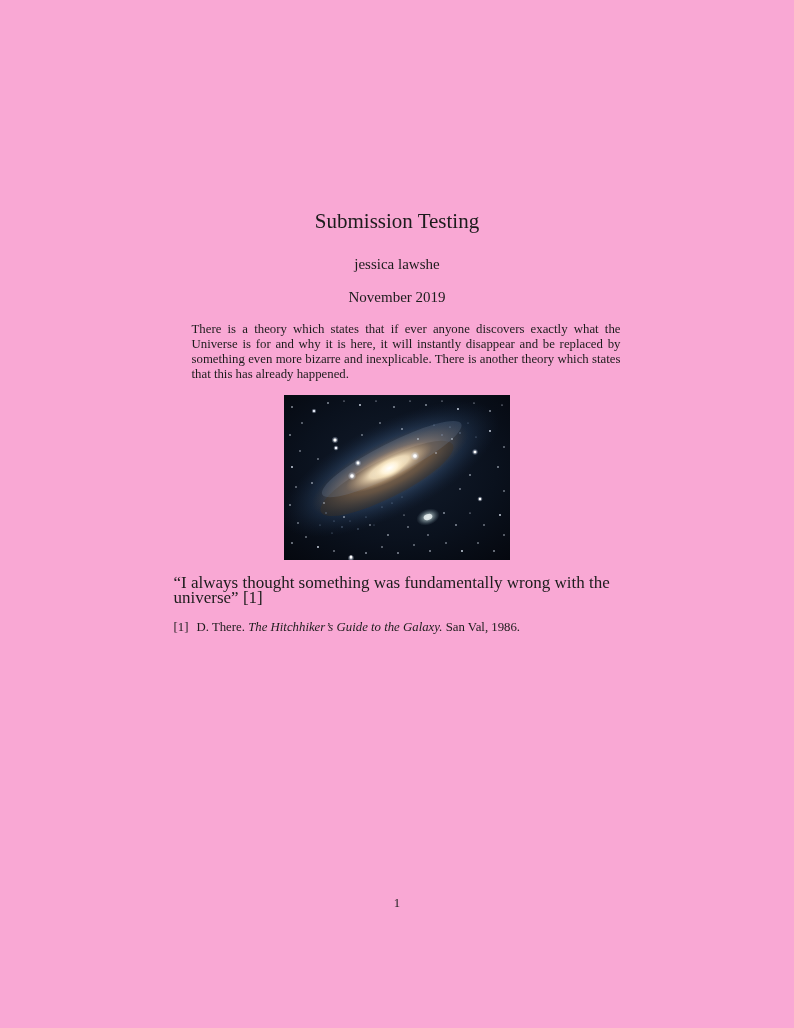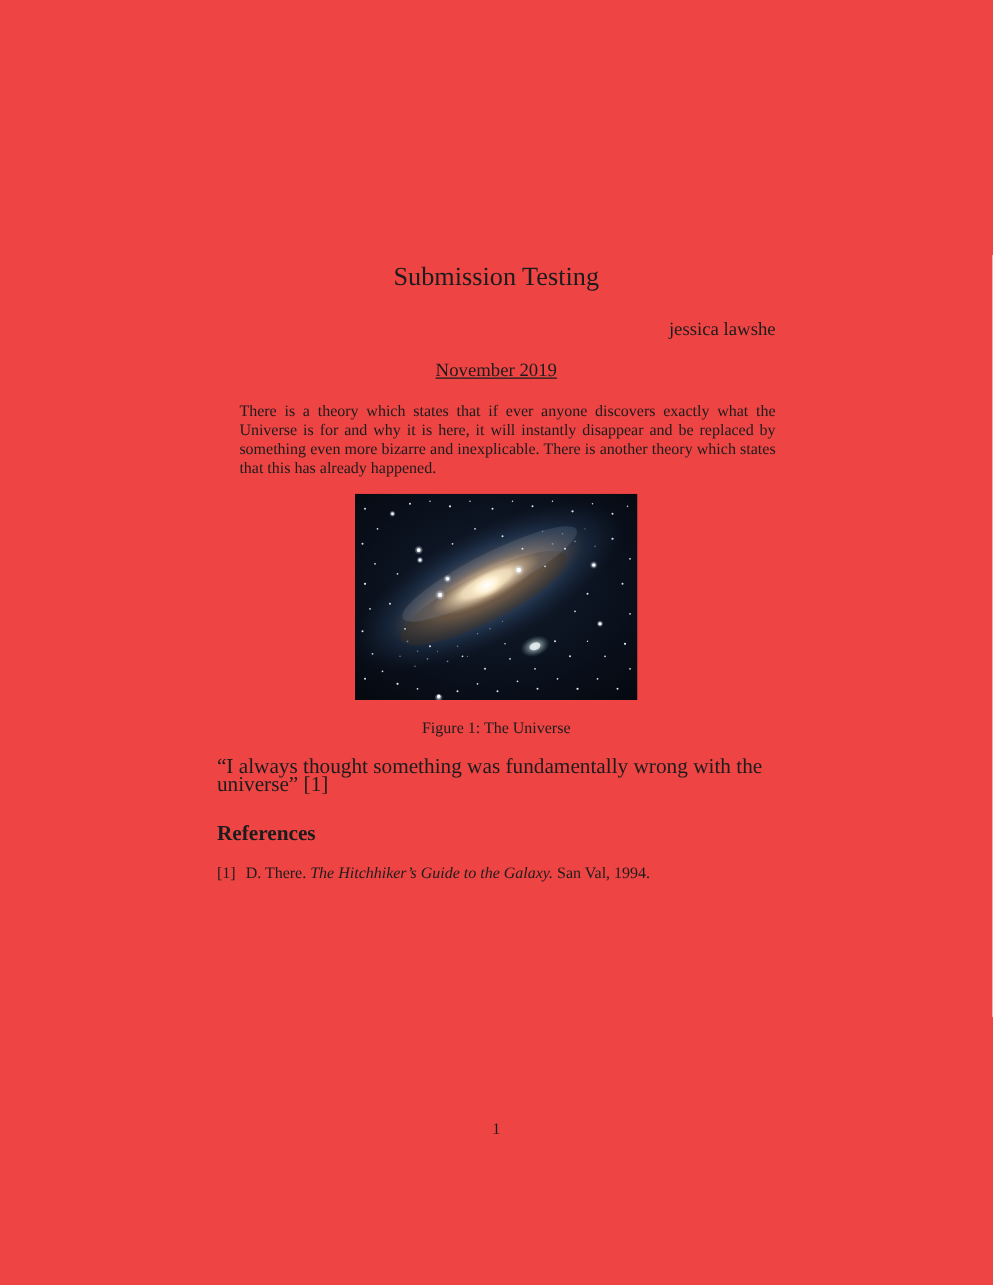--- a/index.html
+++ b/index.html
@@ -4,49 +4,48 @@
 <style>
   html, body {
     margin: 0;
     padding: 0;
     background: #ffffff;
   }
   .page {
     position: relative;
     width: 794px;
     height: 1028px;
-    background: #ef4444;
+    background: #f9a8d4;
     font-family: "Liberation Serif", "DejaVu Serif", serif;
     color: #1c1c1c;
     overflow: hidden;
   }
   .content {
     width: 447px;
     margin: 0 auto;
     padding-top: 210px;
   }
   .doc-title {
     margin: 0;
     font-size: 21px;
     line-height: 22px;
     font-weight: normal;
     text-align: center;
   }
   .doc-author {
     margin-top: 23px;
     font-size: 15px;
     line-height: 18px;
-    text-align: right;
+    text-align: center;
   }
   .doc-date {
     margin-top: 15px;
     font-size: 15px;
     line-height: 18px;
     text-align: center;
-    text-decoration: underline;
   }
   .section-heading {
     margin: 0;
     font-size: 17px;
     line-height: 18px;
     font-weight: bold;
   }
   .section-heading .sec-num {
     display: inline-block;
     min-width: 11px;
@@ -266,33 +265,31 @@
             <circle cx="166" cy="32" r="0.6"></circle>
             <circle cx="176" cy="38" r="0.7"></circle>
           <circle cx="184" cy="28" r="0.5"></circle>
             <circle cx="192" cy="42" r="0.6"></circle>
             <circle cx="150" cy="30" r="0.6"></circle>
           <circle cx="108" cy="108" r="0.6"></circle>
             <circle cx="118" cy="102" r="0.5"></circle>
             <circle cx="98" cy="112" r="0.6"></circle>
         </g>
       </svg>
-      <figcaption class="figure-caption">Figure 1: The Universe</figcaption>
     </figure>
 
 
     <p class="quote-para">“I always thought something was fundamentally wrong with the universe” [1]</p>
 
-    <h2 class="section-heading refs-head">References</h2>
 
     <div class="ref-item">
       <span class="ref-label">[1]</span>
       <span class="ref-text">
         <span>D. There.</span>
         <span class="ref-title">The Hitchhiker’s Guide to the Galaxy.</span>
-        <span>San Val, 1994.</span>
+        <span>San Val, 1986.</span>
       </span>
     </div>
 
   </div>
 
   <div class="page-number">1</div>
 </div>
 
 </body></html>

